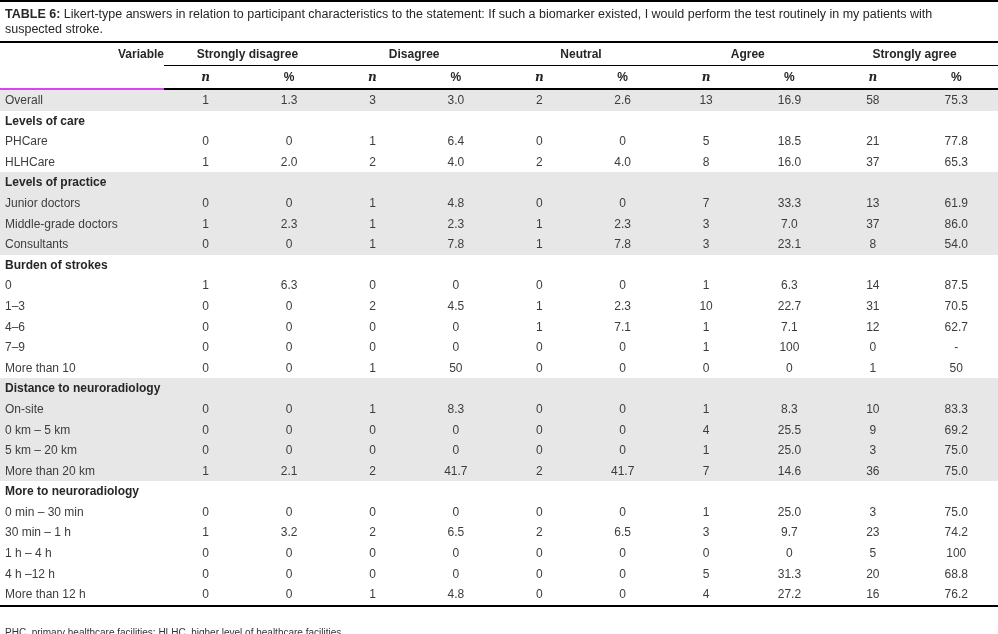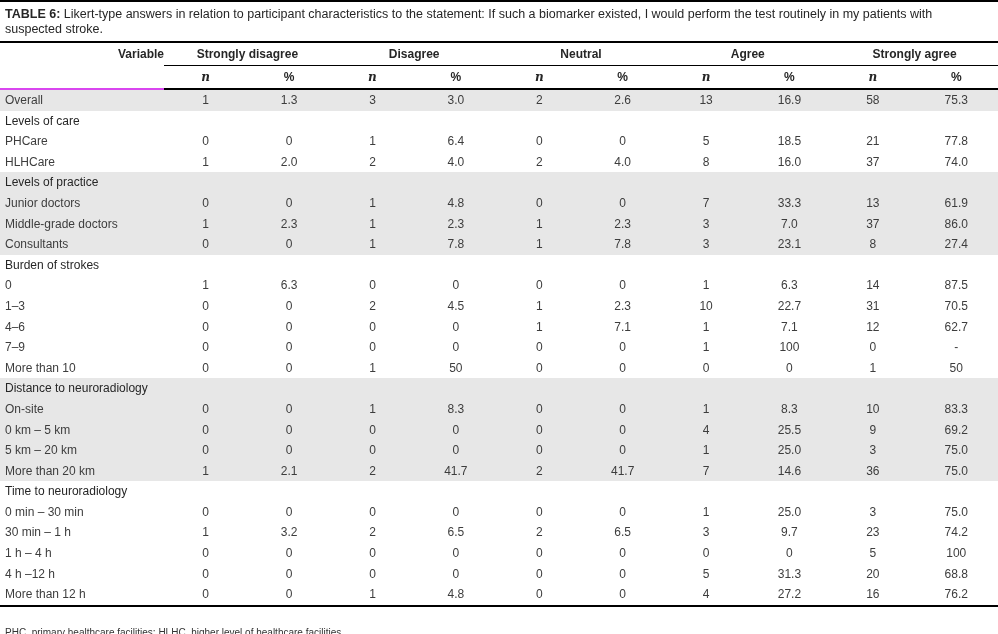--- a/index.html
+++ b/index.html
@@ -66,21 +66,21 @@
   tbody tr { height: 20.6px; }
   tbody tr.shaded { background: #e7e7e7; }
   tbody td {
     padding: 0;
     vertical-align: middle;
     line-height: 20.6px;
     white-space: nowrap;
     overflow: hidden;
   }
   td.label { text-align: left; padding-left: 5px; }
-  td.section-label { font-weight: normal; color: #262626; }
+  td.section-label { font-weight: bold; color: #262626; }
   td.num { text-align: center; }
   .footnote {
     font-size: 10px;
     color: #333;
     padding: 20px 0 0 5px;
   }
 </style>
 </head>
 <body>
 
@@ -161,21 +161,21 @@
           <td class="label">HLHCare</td>
           <td class="num">1</td>
           <td class="num">2.0</td>
           <td class="num">2</td>
           <td class="num">4.0</td>
           <td class="num">2</td>
           <td class="num">4.0</td>
           <td class="num">8</td>
           <td class="num">16.0</td>
           <td class="num">37</td>
-          <td class="num">74.0</td>
+          <td class="num">65.3</td>
         </tr>
         <tr class="shaded">
           <td class="label section-label" colspan="11">Levels of practice</td>
         </tr>
         <tr class="shaded">
           <td class="label">Junior doctors</td>
           <td class="num">0</td>
           <td class="num">0</td>
           <td class="num">1</td>
           <td class="num">4.8</td>
@@ -203,21 +203,21 @@
           <td class="label">Consultants</td>
           <td class="num">0</td>
           <td class="num">0</td>
           <td class="num">1</td>
           <td class="num">7.8</td>
           <td class="num">1</td>
           <td class="num">7.8</td>
           <td class="num">3</td>
           <td class="num">23.1</td>
           <td class="num">8</td>
-          <td class="num">27.4</td>
+          <td class="num">54.0</td>
         </tr>
         <tr>
           <td class="label section-label" colspan="11">Burden of strokes</td>
         </tr>
         <tr>
           <td class="label">0</td>
           <td class="num">1</td>
           <td class="num">6.3</td>
           <td class="num">0</td>
           <td class="num">0</td>
@@ -329,21 +329,21 @@
           <td class="num">2</td>
           <td class="num">41.7</td>
           <td class="num">2</td>
           <td class="num">41.7</td>
           <td class="num">7</td>
           <td class="num">14.6</td>
           <td class="num">36</td>
           <td class="num">75.0</td>
         </tr>
         <tr>
-          <td class="label section-label" colspan="11">Time to neuroradiology</td>
+          <td class="label section-label" colspan="11">More to neuroradiology</td>
         </tr>
         <tr>
           <td class="label">0 min – 30 min</td>
           <td class="num">0</td>
           <td class="num">0</td>
           <td class="num">0</td>
           <td class="num">0</td>
           <td class="num">0</td>
           <td class="num">0</td>
           <td class="num">1</td>

